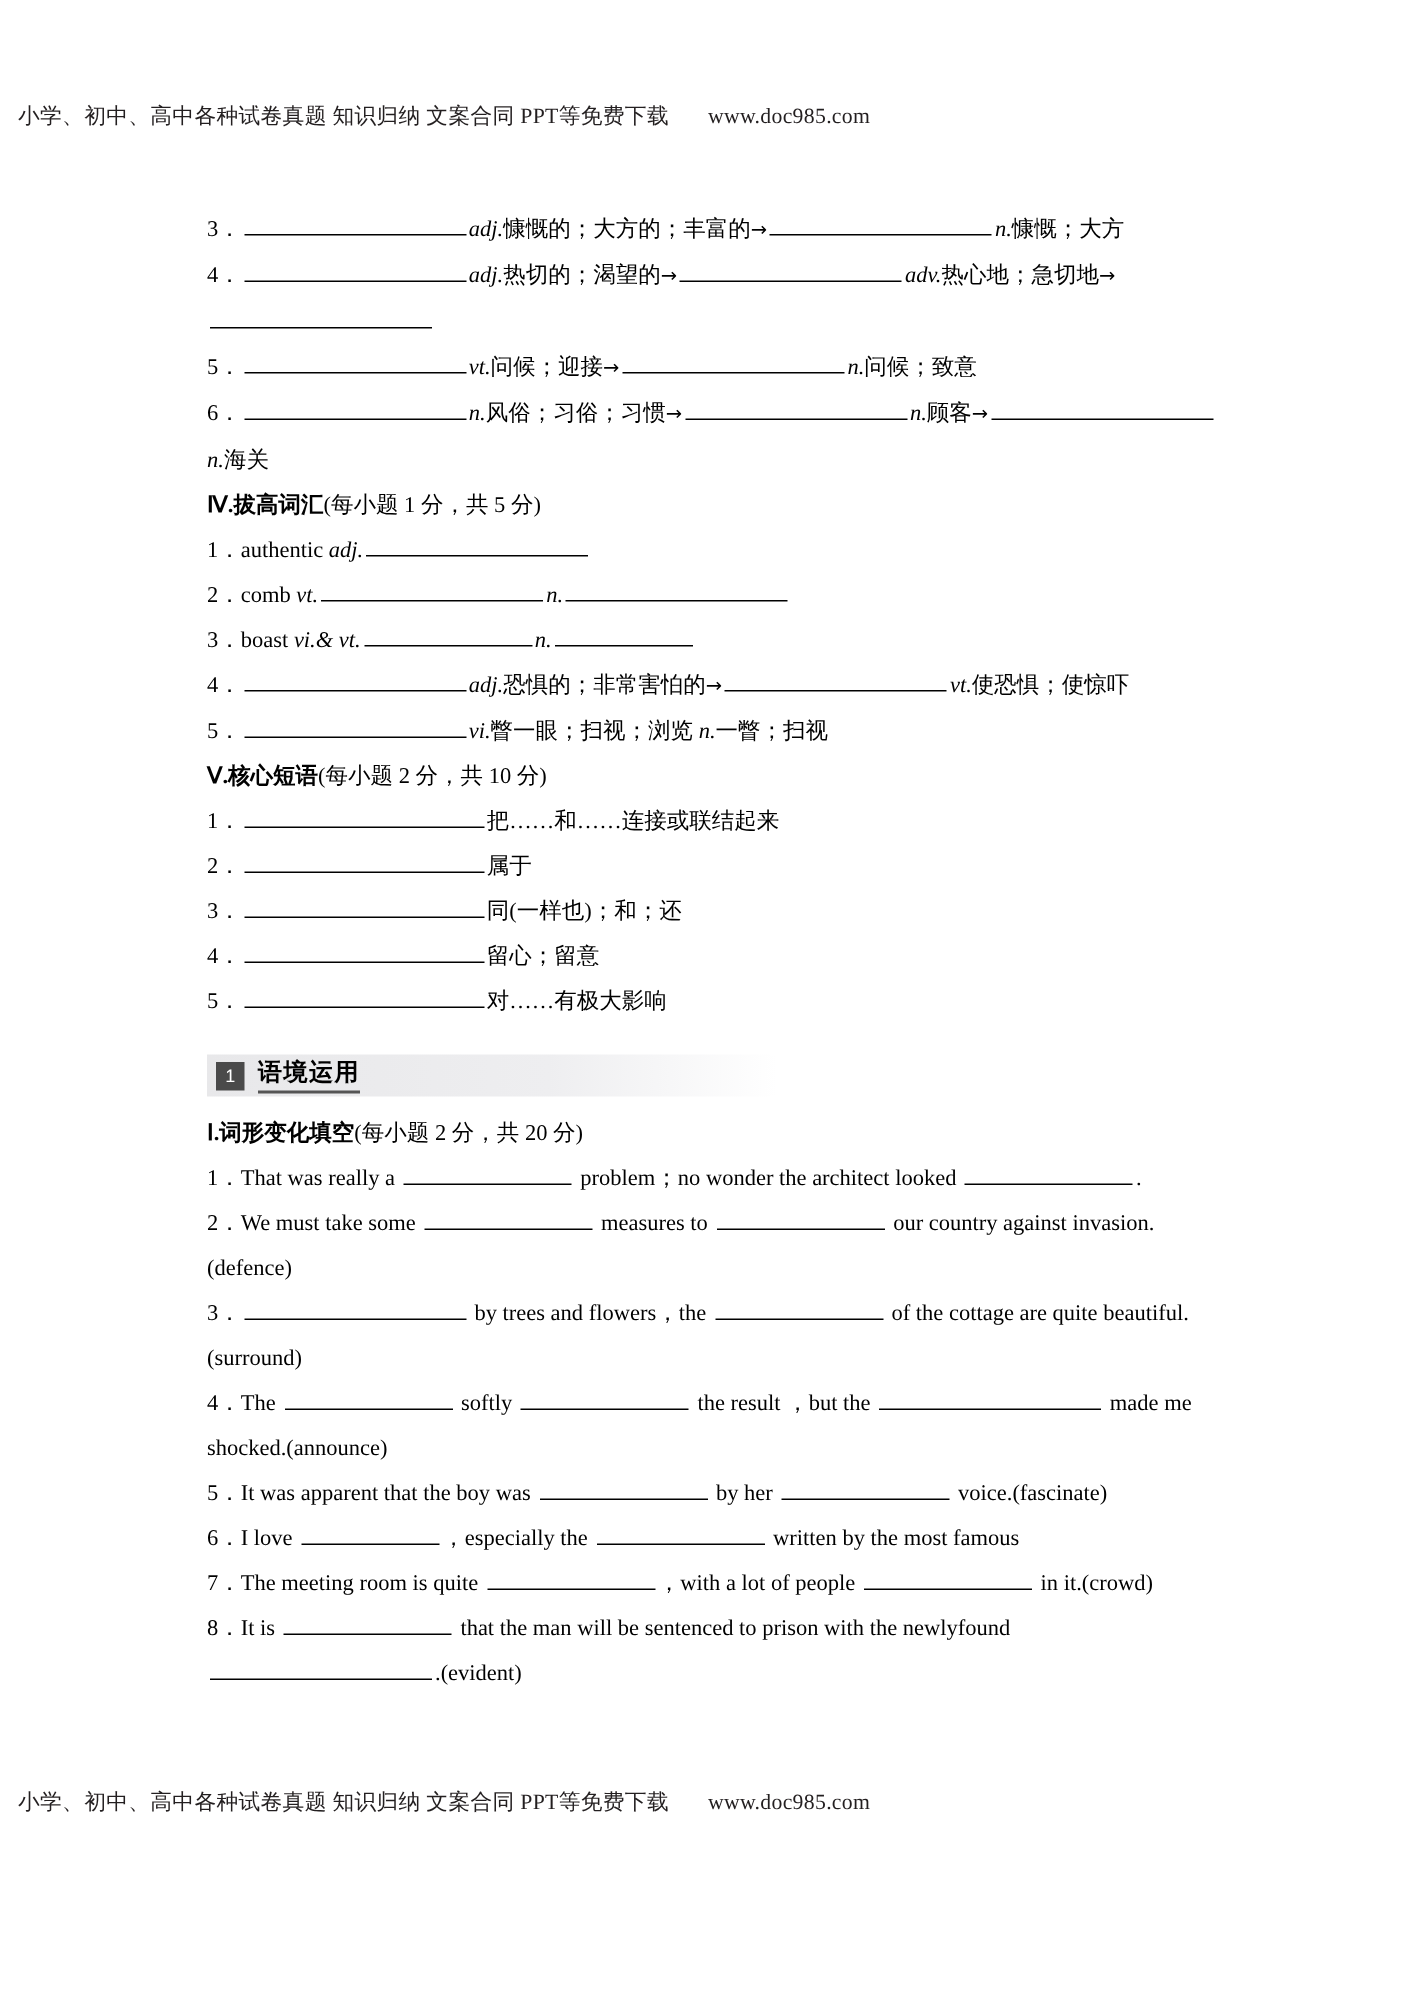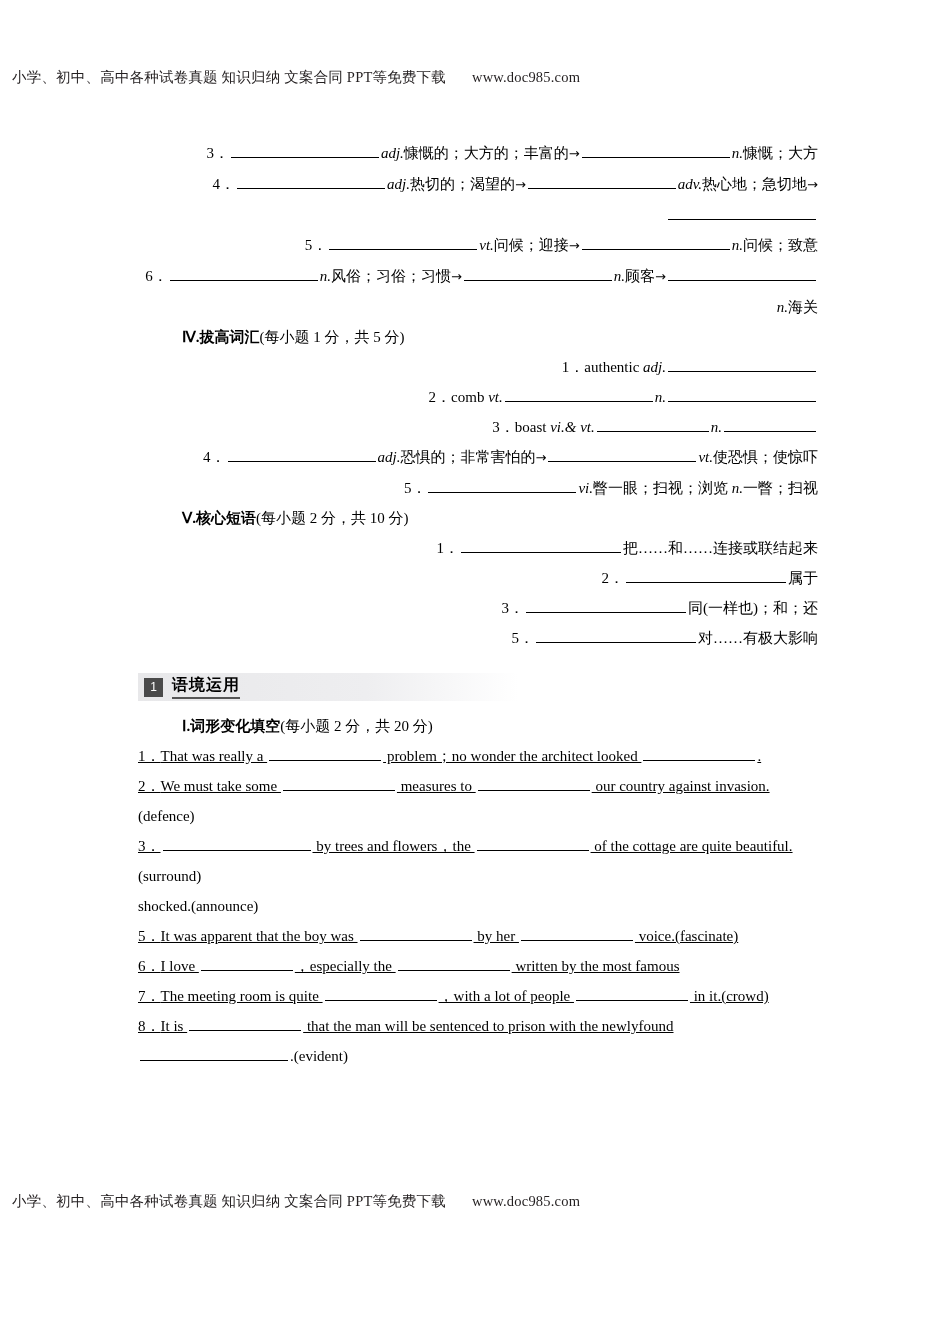--- a/index.html
+++ b/index.html
@@ -40,21 +40,20 @@
     top: 138px;
     width: 680px;
   }
 
   .line {
     font-size: 15px;
     line-height: 30px;
     margin: 0;
     padding: 0;
     white-space: normal;
-    text-align: right;
   }
   .num {
     display: inline;
   }
   .it {
     font-style: italic;
   }
   .blank {
     display: inline-block;
     border-bottom: 1px solid #000;
@@ -66,21 +65,20 @@
   .b-long { width: 112px; }
   .b-xlong { width: 148px; }
   .b-xxlong { width: 160px; }
   .arrow { font-family: "DejaVu Sans", sans-serif; font-size: 13px; }
 
   .section-head {
     font-size: 15px;
     line-height: 30px;
     font-weight: bold;
     font-family: "Liberation Serif", serif;
-    margin-left: 44px;
   }
   .section-head .roman {
     font-weight: bold;
   }
   .section-head .paren {
     font-weight: normal;
   }
 
   .band {
     position: relative;
@@ -110,21 +108,20 @@
     font-weight: bold;
     font-family: Liberation Sans, sans-serif;
     letter-spacing: 1px;
     border-bottom: 2px solid #555;
     padding-bottom: 1px;
     text-align: right;
   }
   .justified {
     text-align: justify;
     text-justify: inter-word;
-    text-decoration: underline;
   }
   .p-block {
     font-size: 15px;
     line-height: 30px;
   }
 </style>
 </head>
 <body>
 
 <div class="page">
@@ -142,31 +139,33 @@
         <div class="section-head"><span class="roman">Ⅳ.</span><span>拔高词汇</span><span class="paren">(每小题 1 分，共 5 分)</span></div>
         <div class="line "><span class="num">1．</span><span>authentic </span><span class="it">adj.</span><span class="blank b-xlong"></span></div>
         <div class="line "><span class="num">2．</span><span>comb </span><span class="it">vt.</span><span class="blank b-xlong"></span><span class="it">n.</span><span class="blank b-xlong"></span></div>
         <div class="line "><span class="num">3．</span><span>boast </span><span class="it">vi.&amp; vt.</span><span class="blank b-long"></span><span class="it">n.</span><span class="blank b-mid"></span></div>
         <div class="line "><span class="num">4．</span><span class="blank b-xlong"></span><span class="it">adj.</span><span>恐惧的；非常害怕的</span><span class="arrow">→</span><span class="blank b-xlong"></span><span class="it">vt.</span><span>使恐惧；使惊吓</span></div>
         <div class="line "><span class="num">5．</span><span class="blank b-xlong"></span><span class="it">vi.</span><span>瞥一眼；扫视；浏览 </span><span class="it">n.</span><span>一瞥；扫视</span></div>
         <div class="section-head"><span class="roman">Ⅴ.</span><span>核心短语</span><span class="paren">(每小题 2 分，共 10 分)</span></div>
         <div class="line "><span class="num">1．</span><span class="blank b-xxlong"></span><span>把……和……连接或联结起来</span></div>
         <div class="line "><span class="num">2．</span><span class="blank b-xxlong"></span><span>属于</span></div>
         <div class="line "><span class="num">3．</span><span class="blank b-xxlong"></span><span>同(一样也)；和；还</span></div>
+        <div class="line "><span class="num">4．</span><span class="blank b-xxlong"></span><span>留心；留意</span></div>
         <div class="line "><span class="num">5．</span><span class="blank b-xxlong"></span><span>对……有极大影响</span></div>
         <div class="band">
           <span class="band-num">1</span>
           <span class="band-title">语境运用</span>
         </div>
         <div class="section-head"><span class="roman">Ⅰ.</span><span>词形变化填空</span><span class="paren">(每小题 2 分，共 20 分)</span></div>
         <div class="p-block justified"><span>1．</span><span>That was really a </span><span class="blank b-long"></span><span> problem；no wonder the architect looked </span><span class="blank b-long"></span><span>.</span></div>
         <div class="p-block justified"><span>2．</span><span>We must take some </span><span class="blank b-long"></span><span> measures to </span><span class="blank b-long"></span><span> our country against invasion.</span></div>
         <div class="p-block"><span>(defence)</span></div>
         <div class="p-block justified"><span>3．</span><span class="blank b-xlong"></span><span> by trees and flowers，the </span><span class="blank b-long"></span><span> of the cottage are quite beautiful.</span></div>
         <div class="p-block"><span>(surround)</span></div>
+        <div class="p-block justified"><span>4．</span><span>The </span><span class="blank b-long"></span><span> softly </span><span class="blank b-long"></span><span> the result ，but the </span><span class="blank b-xlong"></span><span> made me</span></div>
         <div class="p-block"><span>shocked.(announce)</span></div>
         <div class="p-block justified"><span>5．</span><span>It was apparent that the boy was </span><span class="blank b-long"></span><span> by her </span><span class="blank b-long"></span><span> voice.(fascinate)</span></div>
         <div class="p-block justified"><span>6．</span><span>I love </span><span class="blank b-mid"></span><span>，especially the </span><span class="blank b-long"></span><span> written by the most famous</span></div>
         <div class="p-block justified"><span>7．</span><span>The meeting room is quite </span><span class="blank b-long"></span><span>，with a lot of people </span><span class="blank b-long"></span><span> in it.(crowd)</span></div>
         <div class="p-block justified"><span>8．</span><span>It is </span><span class="blank b-long"></span><span> that the man will be sentenced to prison with the newlyfound</span></div>
         <div class="p-block"><span class="blank b-xlong"></span><span>.(evident)</span></div>
       </div>
   </div>
 
   <div class="watermark bottom">

